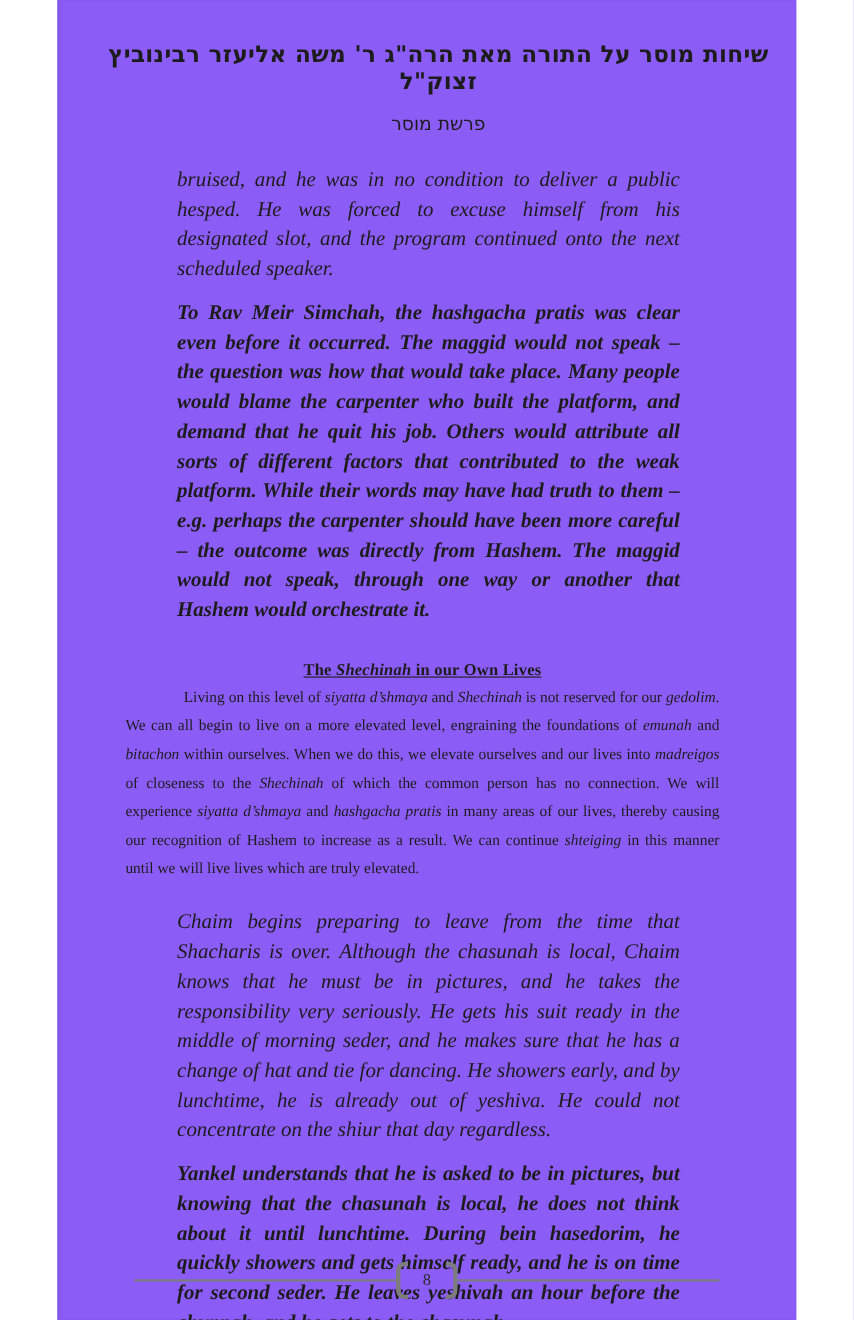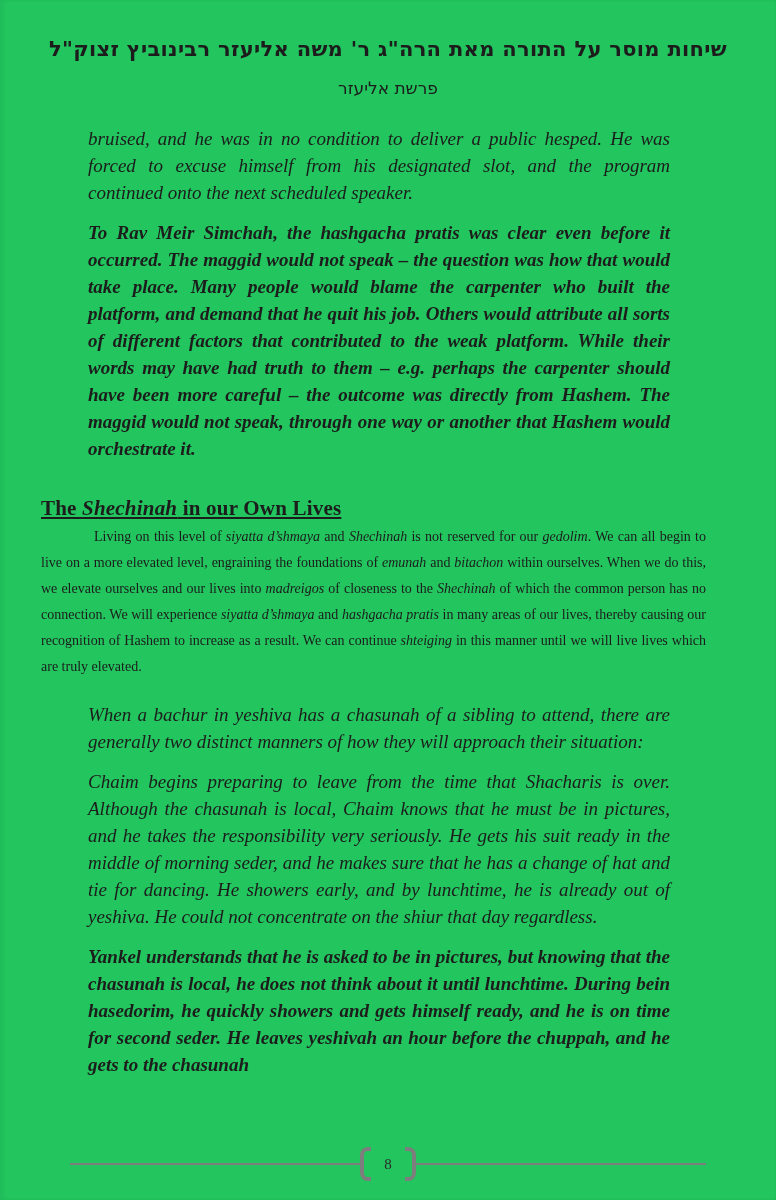--- a/index.html
+++ b/index.html
@@ -1,25 +1,26 @@
 <!DOCTYPE html>
 <html><head>
 <meta charset="utf-8">
 <style>
   * { margin:0; padding:0; box-sizing:border-box; }
   html, body { background:#ffffff; }
   .page {
     position:relative;
-    width:776px; height:1200px;
+    width:672px; height:1200px;
     margin:0 auto;
-    background:#22c55e;
+    background:#8b5cf6;
     color:#1c1c1c;
     overflow:hidden;
     font-family:"Liberation Serif","DejaVu Serif",serif;
     box-shadow: inset 3px 0 4px rgba(0,0,0,0.05), inset -1px 0 2px rgba(0,0,0,0.03);
+    padding-left: 21px;
   }
   .page-header { padding-top:36px; text-align:center; }
   .heb-title {
     direction:rtl;
     font-family:"DejaVu Serif","DejaVu Sans",serif;
     font-size:21px; font-weight:bold;
     letter-spacing:0.3px;
   }
   .heb-sub {
     direction:rtl;
@@ -29,24 +30,25 @@
   }
   .content { margin:27px 70px 0 41px; }
   .quote {
     font-style:italic;
     font-size:19px; line-height:27px;
     text-align:justify;
     margin:0 36px 13px 47px;
   }
   .quote:last-child { margin-bottom:0;font-weight:bold; }
   .section-heading {
-    font-size:21px; font-weight:bold;
+    font-size:15px; font-weight:bold;
     text-decoration:underline;
     margin:34px 0 3px 0;
     letter-spacing:0.2px;
+    text-align:center;
   }
   .section-heading i { font-style:italic; }
   .body-para {
     font-size:14px; line-height:26px;
     text-align:justify;
     text-indent:53px;
   }
   .quotes-bottom { margin-top:21px; }
   .page-footer {
     position:absolute; left:70px; right:70px; top:1145px; height:38px;
@@ -69,36 +71,35 @@
     font-family:"Liberation Serif","DejaVu Serif",serif;
   }
 </style>
 </head>
 <body>
 
 <div class="page">
 
   <div class="page-header">
     <div class="heb-title">שיחות מוסר על התורה מאת הרה"ג ר' משה אליעזר רבינוביץ זצוק"ל</div>
-    <div class="heb-sub">פרשת אליעזר</div>
+    <div class="heb-sub">פרשת מוסר</div>
   </div>
 
   <div class="content">
 
     <div class="quotes-top">
       <p class="quote">bruised, and he was in no condition to deliver a public hesped. He was forced to excuse himself from his designated slot, and the program continued onto the next scheduled speaker.</p>
       <p class="quote">To Rav Meir Simchah, the hashgacha pratis was clear even before it occurred. The maggid would not speak – the question was how that would take place. Many people would blame the carpenter who built the platform, and demand that he quit his job. Others would attribute all sorts of different factors that contributed to the weak platform. While their words may have had truth to them – e.g. perhaps the carpenter should have been more careful – the outcome was directly from Hashem. The maggid would not speak, through one way or another that Hashem would orchestrate it.</p>
     </div>
 
     <h2 class="section-heading"><span>The </span><i>Shechinah</i><span> in our Own Lives</span></h2>
 
     <p class="body-para">Living on this level of <i>siyatta d’shmaya</i> and <i>Shechinah</i> is not reserved for our <i>gedolim</i>. We can all begin to live on a more elevated level, engraining the foundations of <i>emunah</i> and <i>bitachon</i> within ourselves. When we do this, we elevate ourselves and our lives into <i>madreigos</i> of closeness to the <i>Shechinah</i> of which the common person has no connection. We will experience <i>siyatta d’shmaya</i> and <i>hashgacha pratis</i> in many areas of our lives, thereby causing our recognition of Hashem to increase as a result. We can continue <i>shteiging</i> in this manner until we will live lives which are truly elevated.</p>
 
     <div class="quotes-bottom">
-      <p class="quote">When a bachur in yeshiva has a chasunah of a sibling to attend, there are generally two distinct manners of how they will approach their situation:</p>
       <p class="quote">Chaim begins preparing to leave from the time that Shacharis is over. Although the chasunah is local, Chaim knows that he must be in pictures, and he takes the responsibility very seriously. He gets his suit ready in the middle of morning seder, and he makes sure that he has a change of hat and tie for dancing. He showers early, and by lunchtime, he is already out of yeshiva. He could not concentrate on the shiur that day regardless.</p>
       <p class="quote">Yankel understands that he is asked to be in pictures, but knowing that the chasunah is local, he does not think about it until lunchtime. During bein hasedorim, he quickly showers and gets himself ready, and he is on time for second seder. He leaves yeshivah an hour before the chuppah, and he gets to the chasunah</p>
     </div>
 
   </div>
 
   <div class="page-footer">
     <div class="rule"></div>
     <div class="bracket left"></div>
     <span class="pagenum">8</span>

